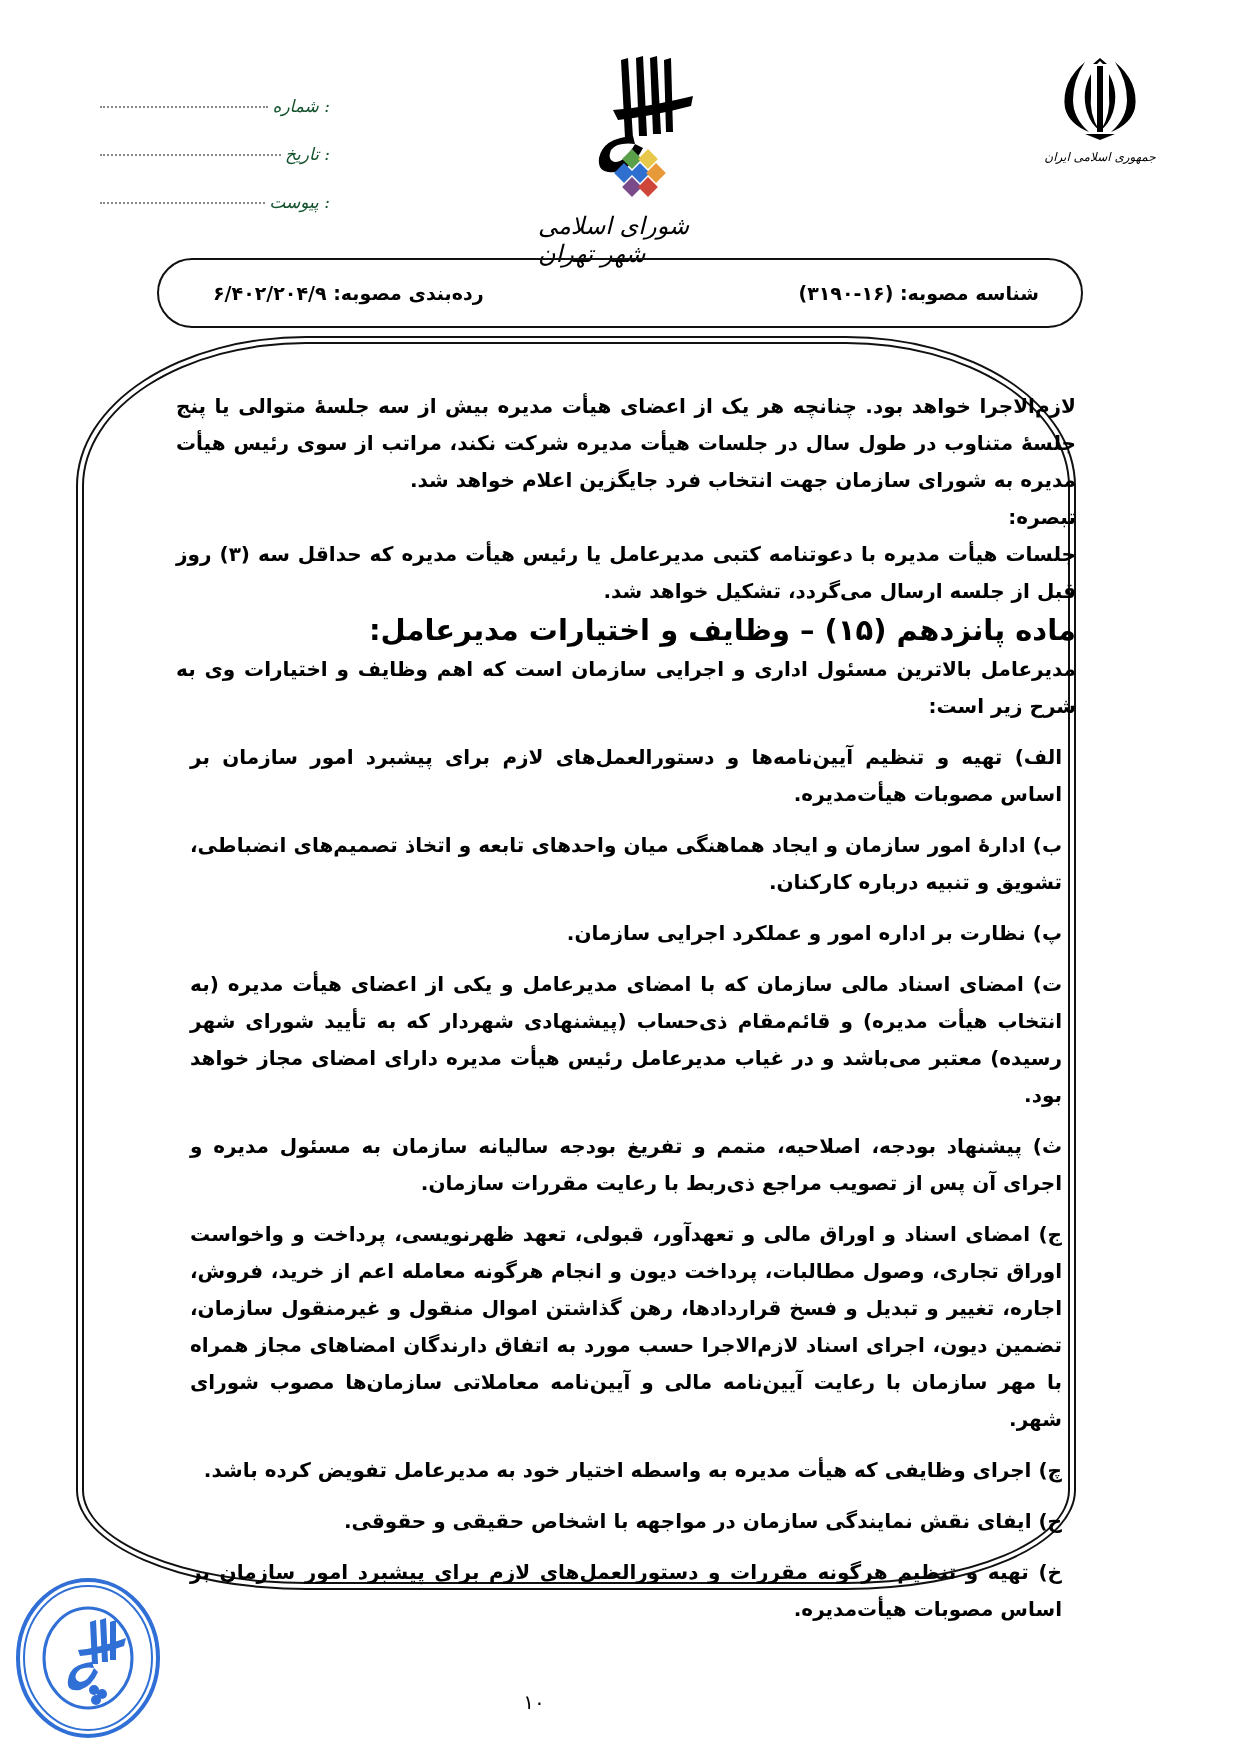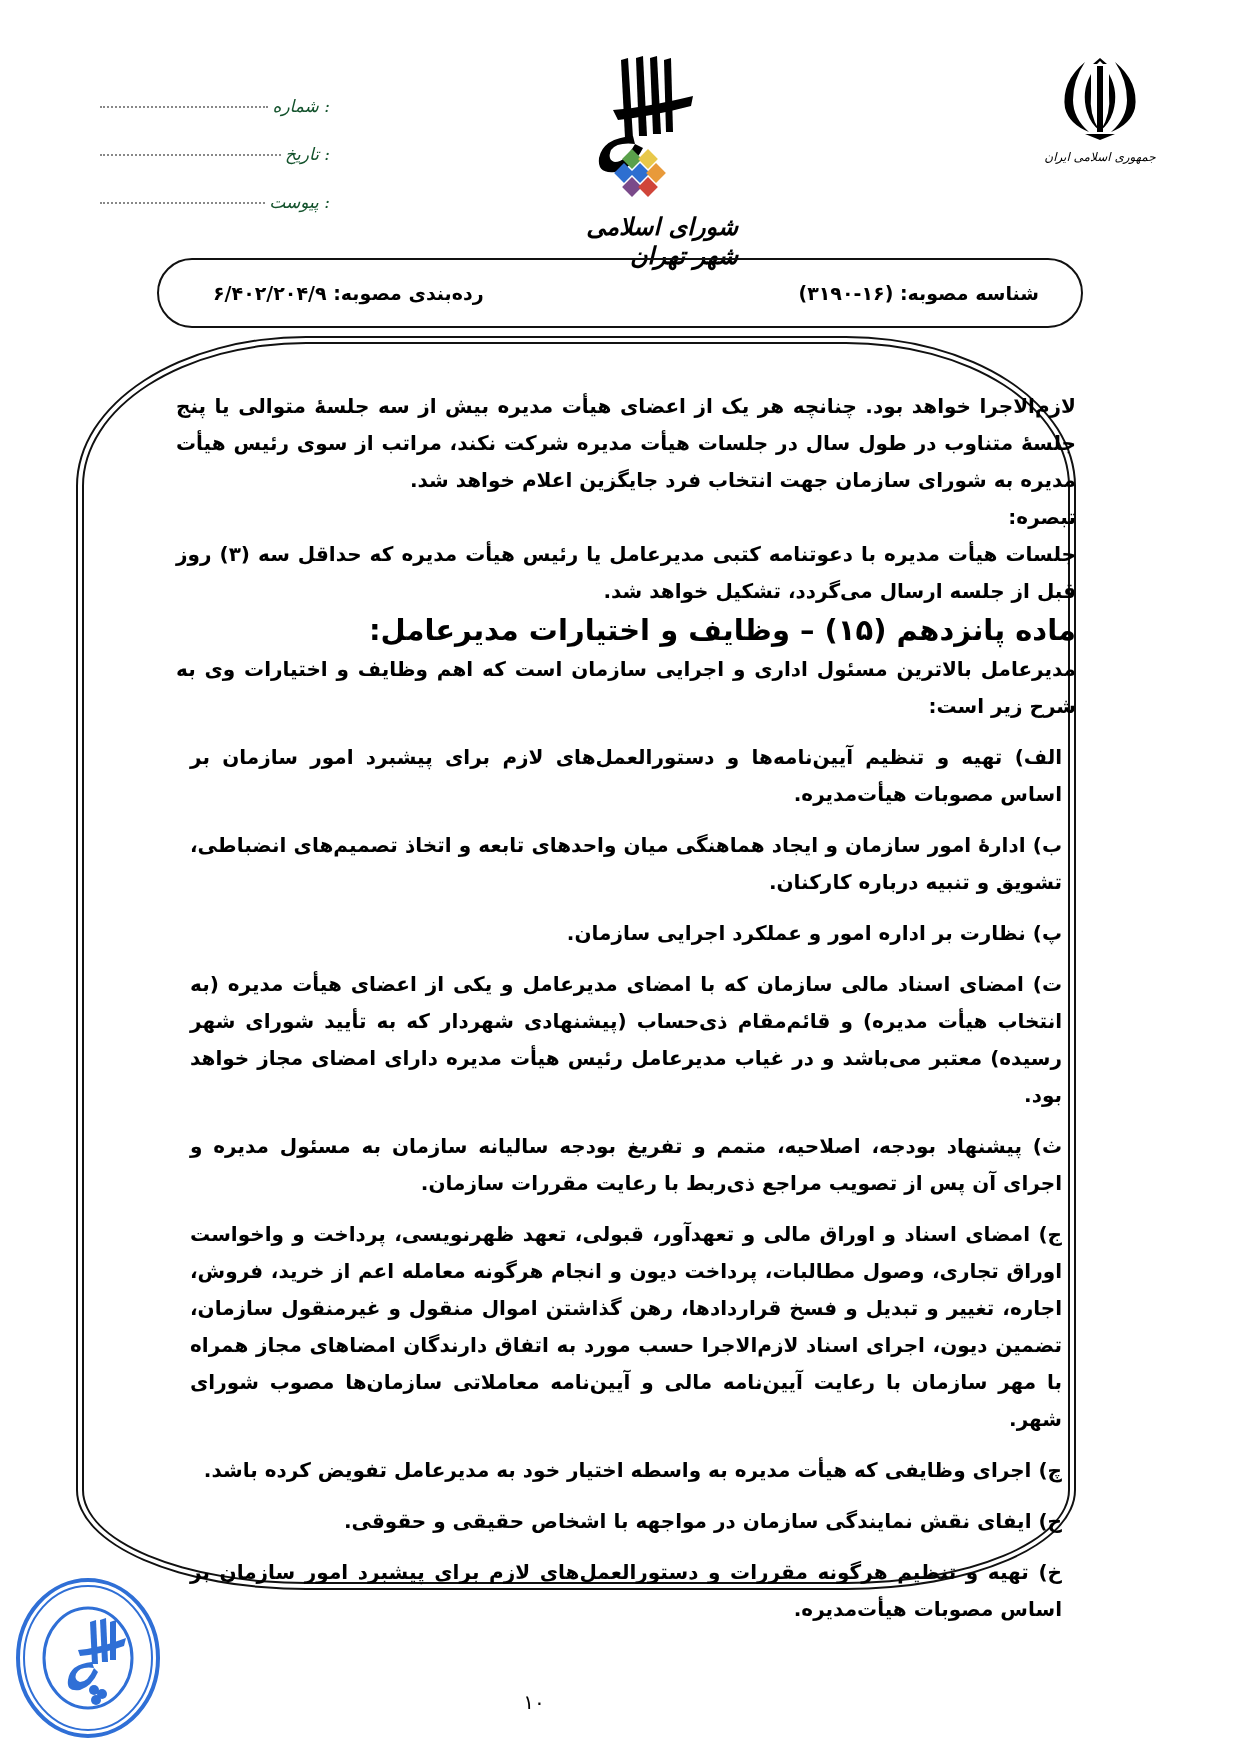--- a/index.html
+++ b/index.html
@@ -42,22 +42,21 @@
       border-bottom: 2px dotted #888;
       height: 0;
       margin-bottom: 8px;
     }
 
     .center-logo {
       position: absolute;
       left: 538px;
       top: 48px;
       width: 200px;
-      text-align: right;
-      font-weight: bold;
+      text-align: left;
     }
     .center-logo svg { display: block; margin: 0 auto; }
     .center-logo .logo-caption {
       font-family: "DejaVu Serif", serif;
       font-style: italic;
       font-size: 24px;
       margin-top: 4px;
       direction: rtl;
     }
 

